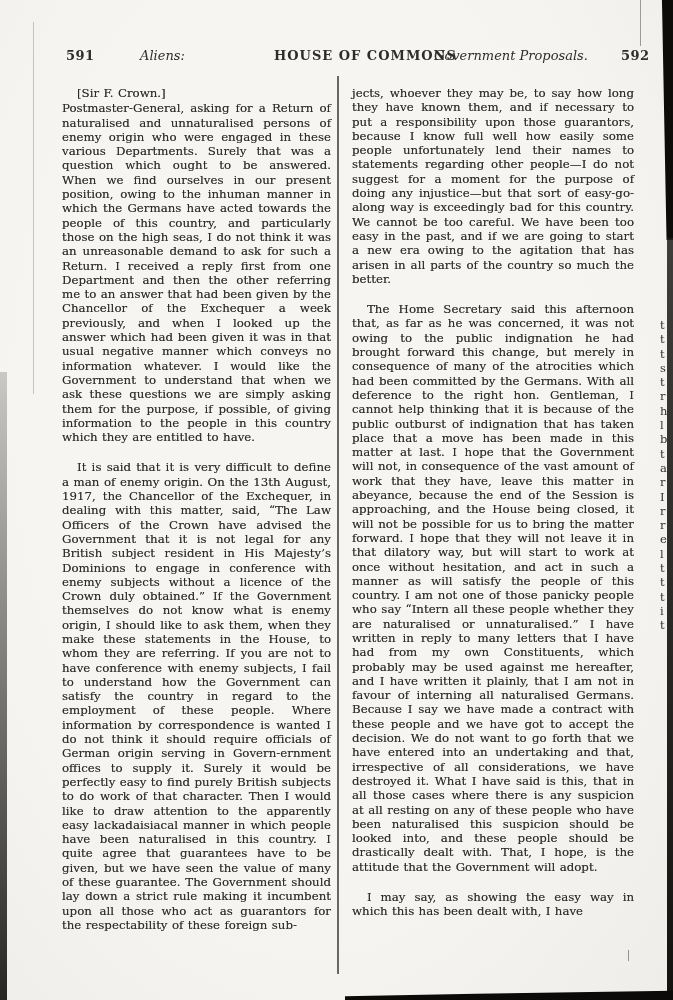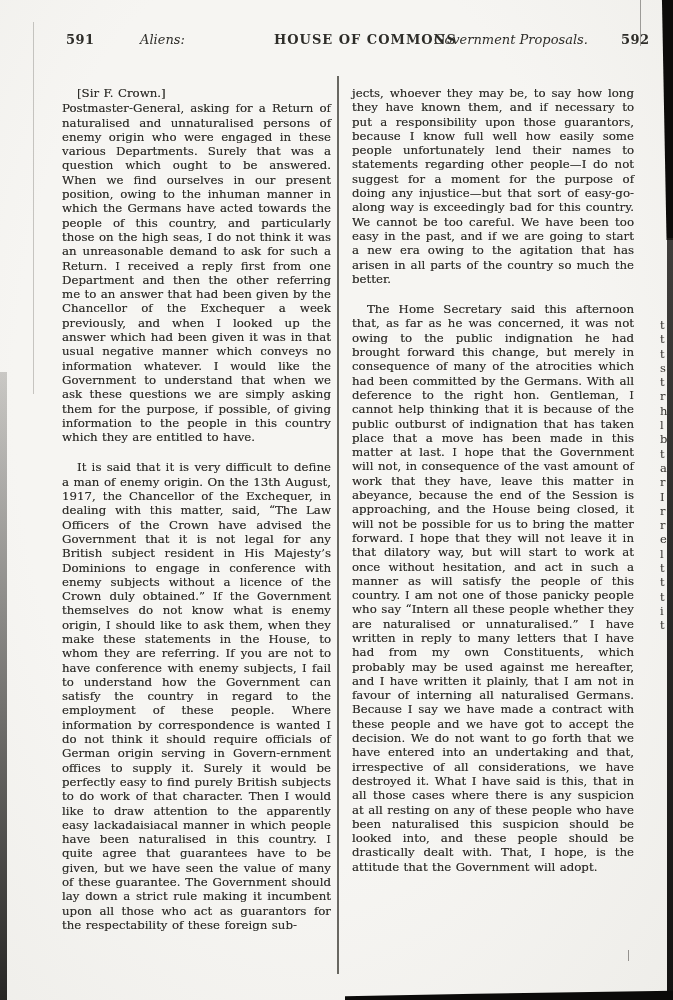--- a/index.html
+++ b/index.html
@@ -7,21 +7,21 @@
     position:relative;
     width:673px; height:1000px;
     margin:0 auto;
     background: radial-gradient(ellipse at 45% 40%, #f6f5f2 55%, #eeede9 100%);
     overflow:hidden;
     font-family:"DejaVu Serif", serif;
     color:#2e2d29;
   }
 
   
-  .header { position:absolute; top:32px; left:0; right:0; height:20px; font-size:13px; white-space:nowrap; }
+  .header { position:absolute; top:48px; left:0; right:0; height:20px; font-size:13px; white-space:nowrap; }
   .h-item { position:absolute; top:0; }
   .pageno { font-weight:bold; letter-spacing:0.5px; }
   .run-title { font-style:italic; }
   .center-title { font-weight:bold; letter-spacing:1px; }
 
   
   .col {
     position:absolute; top:86px;
     font-size:11.8px; line-height:14.3px;
     text-align:justify;
@@ -73,20 +73,21 @@
     <div>
         <p class="para">Postmaster-General, asking for a Return of naturalised and unnaturalised persons of enemy origin who were engaged in these various Departments.  Surely that was a question which ought to be answered.  When we find ourselves in our present position, owing to the inhuman manner in which the Germans have acted towards the people of this country, and particularly those on the high seas, I do not think it was an unreasonable demand to ask for such a Return.  I received a reply first from one Department and then the other referring me to an answer that had been given by the Chancellor of the Exchequer a week previously, and when I looked up the answer which had been given it was in that usual negative manner which conveys no information whatever.  I would like the Government to understand that when we ask these questions we are simply asking them for the purpose, if possible, of giving information to the people in this country which they are entitled to have.</p>
         <p class="para indent">It is said that it is very difficult to define a man of enemy origin.  On the 13th August, 1917, the Chancellor of the Exchequer, in dealing with this matter, said, “The Law Officers of the Crown have advised the Government that it is not legal for any British subject resident in His Majesty’s Dominions to engage in conference with enemy subjects without a licence of the Crown duly obtained.” If the Government themselves do not know what is enemy origin, I should like to ask them, when they make these statements in the House, to whom they are referring.  If you are not to have conference with enemy subjects, I fail to understand how the Government can satisfy the country in regard to the employment of these people.  Where information by correspondence is wanted I do not think it should require officials of German origin serving in Govern-ernment offices to supply it.  Surely it would be perfectly easy to find purely British subjects to do work of that character.  Then I would like to draw attention to the apparently easy lackadaisiacal manner in which people have been naturalised in this country.  I quite agree that guarantees have to be given, but we have seen the value of many of these guarantee.  The Government should lay down a strict rule making it incumbent upon all those who act as guarantors for the respectability of these foreign sub-</p>
       </div>
   </div>
 
   <div class="col col-right">
     <div>
         <p class="para">jects, whoever they may be, to say how long they have known them, and if necessary to put a responsibility upon those guarantors, because I know full well how easily some people unfortunately lend their names to statements regarding other people—I do not suggest for a moment for the purpose of doing any injustice—but that sort of easy-go-along way is exceedingly bad for this country.  We cannot be too careful.  We have been too easy in the past, and if we are going to start a new era owing to the agitation that has arisen in all parts of the country so much the better.</p>
         <p class="para indent">The Home Secretary said this afternoon that, as far as he was concerned, it was not owing to the public indignation he had brought forward this change, but merely in consequence of many of the atrocities which had been committed by the Germans.  With all deference to the right hon. Gentleman, I cannot help thinking that it is because of the public outburst of indignation that has taken place that a move has been made in this matter at last.  I hope that the Government will not, in consequence of the vast amount of work that they have, leave this matter in abeyance, because the end of the Session is approaching, and the House being closed, it will not be possible for us to bring the matter forward.  I hope that they will not leave it in that dilatory way, but will start to work at once without hesitation, and act in such a manner as will satisfy the people of this country.  I am not one of those panicky people who say “Intern all these people whether they are naturalised or unnaturalised.”  I have written in reply to many letters that I have had from my own Constituents, which probably may be used against me hereafter, and I have written it plainly, that I am not in favour of interning all naturalised Germans.  Because I say we have made a contract with these people and we have got to accept the decision.  We do not want to go forth that we have entered into an undertaking and that, irrespective of all considerations, we have destroyed it.  What I have said is this, that in all those cases where there is any suspicion at all resting on any of these people who have been naturalised this suspicion should be looked into, and these people should be drastically dealt with.  That, I hope, is the attitude that the Government will adopt.</p>
+        <p class="para indent">I may say, as showing the easy way in which this has been dealt with, I have</p>
       </div>
   </div>
 
   <div class="column-rule"></div>
 
   <div class="left-edge-shadow"></div>
   <div class="left-crease-line"></div>
   <div class="right-edge-band-top"></div>
   <div class="right-edge-strip"></div>
   <div class="bottom-edge-band"></div>

